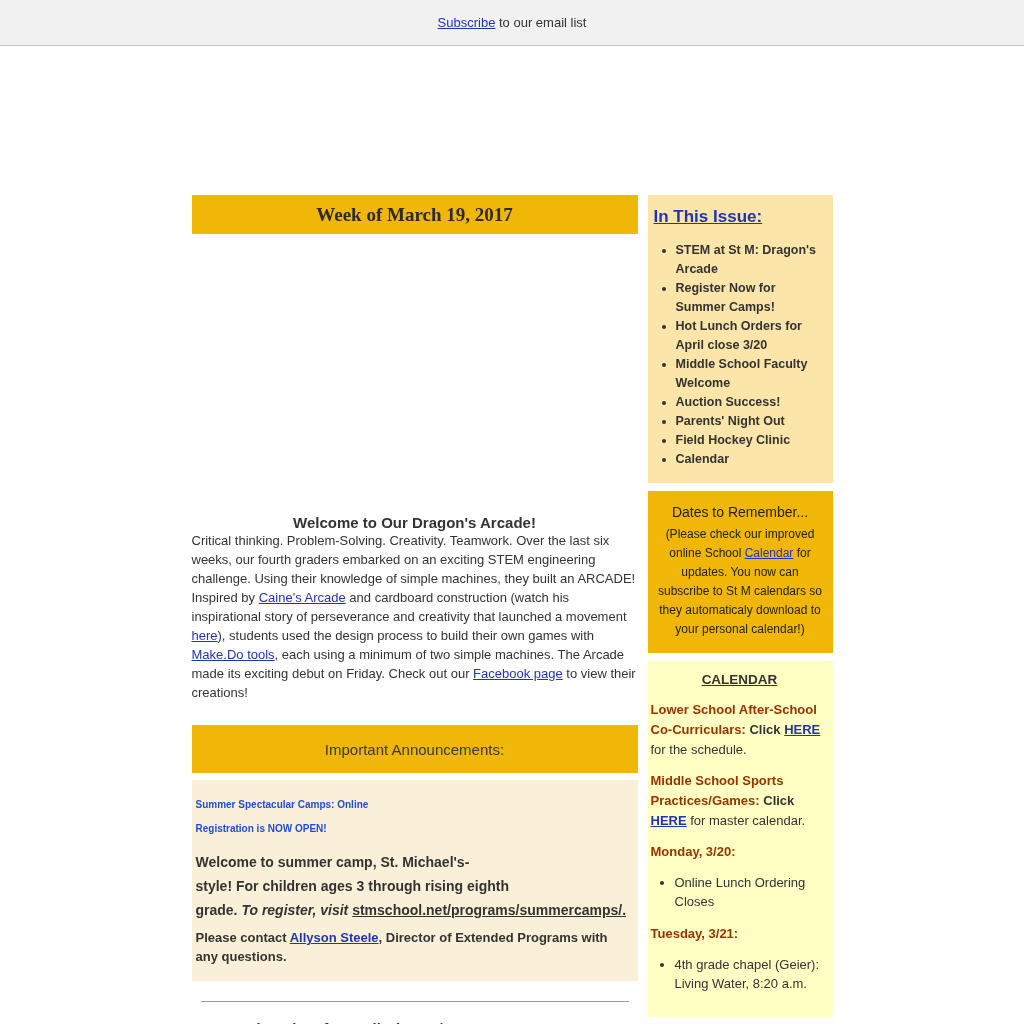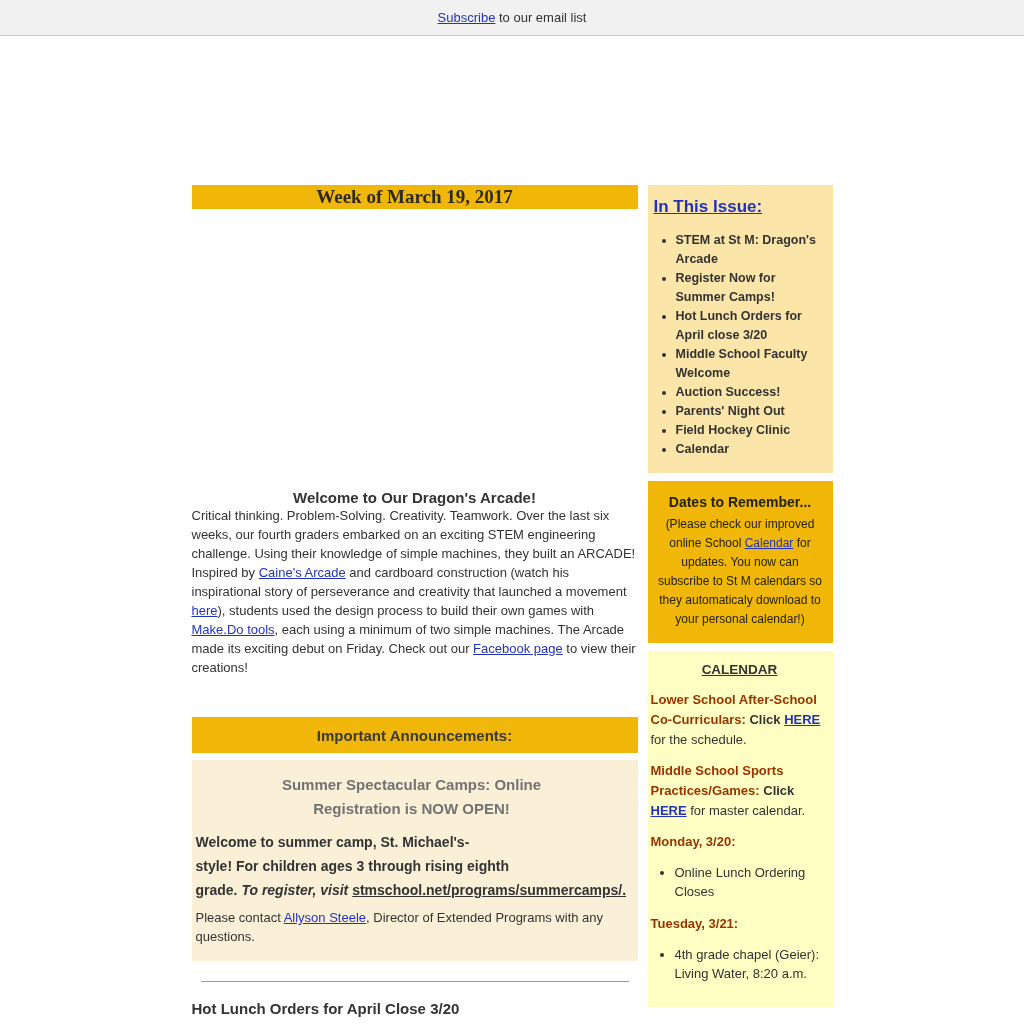--- a/index.html
+++ b/index.html
@@ -1,62 +1,62 @@
 <!DOCTYPE html>
 <html><head>
 <meta charset="utf-8">
 <style>
   * { margin:0; padding:0; box-sizing:border-box; }
   html,body { width:1024px; height:1024px; overflow:hidden; background:#ffffff;
               font-family:"Liberation Sans", sans-serif; color:#333333; }
 
   
-  .topbar { width:100%; height:36px; background:#f1f1f1; border-bottom:1px solid #c8c8c8;
+  .topbar { width:100%; height:46px; background:#f1f1f1; border-bottom:1px solid #c8c8c8;
             display:flex; align-items:center; justify-content:center; font-size:13px; color:#333; }
 
   a { color:#2233bb; text-decoration:underline; cursor:pointer; }
 
   .container { width:641px; margin:149px auto 0 auto; display:flex; gap:10px; align-items:flex-start; }
   .col-left  { width:446px; flex:0 0 446px; }
   .col-right { width:185px; flex:0 0 185px; }
 
   .gold { background:#f0b608; }
 
-  .week-banner { height:24px; display:flex; align-items:center; justify-content:center;
+  .week-banner { height:39px; display:flex; align-items:center; justify-content:center;
                  font-family:"Liberation Serif", serif; font-weight:bold; font-size:19px; color:#2e2a20; }
 
   .image-space { height:280px; background:#ffffff; }
 
   .arcade-heading { text-align:center; font-weight:bold; font-size:15px; color:#333; margin-bottom:0; }
 
   .body-text { font-size:13px; line-height:19px; color:#333; }
 
-  .banner2 { height:36px; margin-top:40px; display:flex; align-items:center; justify-content:center;
-             font-weight:bold; font-size:15px; color:#3a3a3a; }
+  .banner2 { height:48px; margin-top:23px; display:flex; align-items:center; justify-content:center;
+             font-weight:normal; font-size:15px; color:#3a3a3a; }
 
   .announce-box { background:#faf0d7; margin-top:7px; padding:13px 10px 15px 4px; }
-  .announce-heading { font-size:15px; font-weight:bold; line-height:24px; color:#737373; white-space:pre-line;text-align:center; }
+  .announce-heading { font-size:10px; font-weight:bold; line-height:24px; color:#1d4ed8; white-space:pre-line; }
   .announce-p { margin-top:9px; font-size:14px; font-weight:bold; line-height:24px; color:#333; white-space:pre-line; }
   .announce-p .it { font-style:italic; }
   .camp-link { color:#333333; font-weight:bold; }
-  .contact-p { margin-top:6px; font-size:13px; font-weight:normal; line-height:19px; color:#333; }
+  .contact-p { margin-top:6px; font-size:13px; font-weight:bold; line-height:19px; color:#333; }
 
   hr.divider { border:none; border-top:1px solid #9a9a9a; width:428px; margin:20px auto 18px auto; }
 
   .hot-lunch { font-size:15px; font-weight:bold; color:#333; }
 
   
   .side-box { margin-bottom:8px; }
   .issue-box { background:#fbe5a8; padding:12px 6px 12px 6px; }
   .issue-heading { font-size:17px; font-weight:bold; color:#2233bb; }
   .issue-list { margin:14px 0 2px 0; padding-left:22px; }
   .issue-list li { font-size:12.5px; font-weight:bold; line-height:19px; color:#333; }
 
   .dates-box { background:#f0b608; padding:13px 9px 14px 9px; text-align:center; color:#262300; }
-  .dates-heading { font-weight:bold; font-size:14px; margin-bottom:5px; }
+  .dates-heading { font-weight:normal; font-size:14px; margin-bottom:5px; }
   .dates-body { font-size:12px; line-height:19px; }
   .dates-click { margin-top:7px; font-weight:bold; font-size:13px; line-height:21px; }
 
   .cal-box { background:#ffffc4; padding:11px 4px 11px 3px; }
   .cal-heading { text-align:center; font-weight:bold; font-size:13.5px; text-decoration:underline; color:#333; margin-bottom:13px; }
   .cal-p { font-size:13px; line-height:20px; margin-bottom:11px; color:#333; }
   .cal-label { color:#993300; font-weight:bold;margin-top:13px; }
   .cal-bold { font-weight:bold; color:#333; }
   .cal-link { font-weight:bold; }
   .cal-list { margin:0 0 13px 0; padding-left:24px; }

